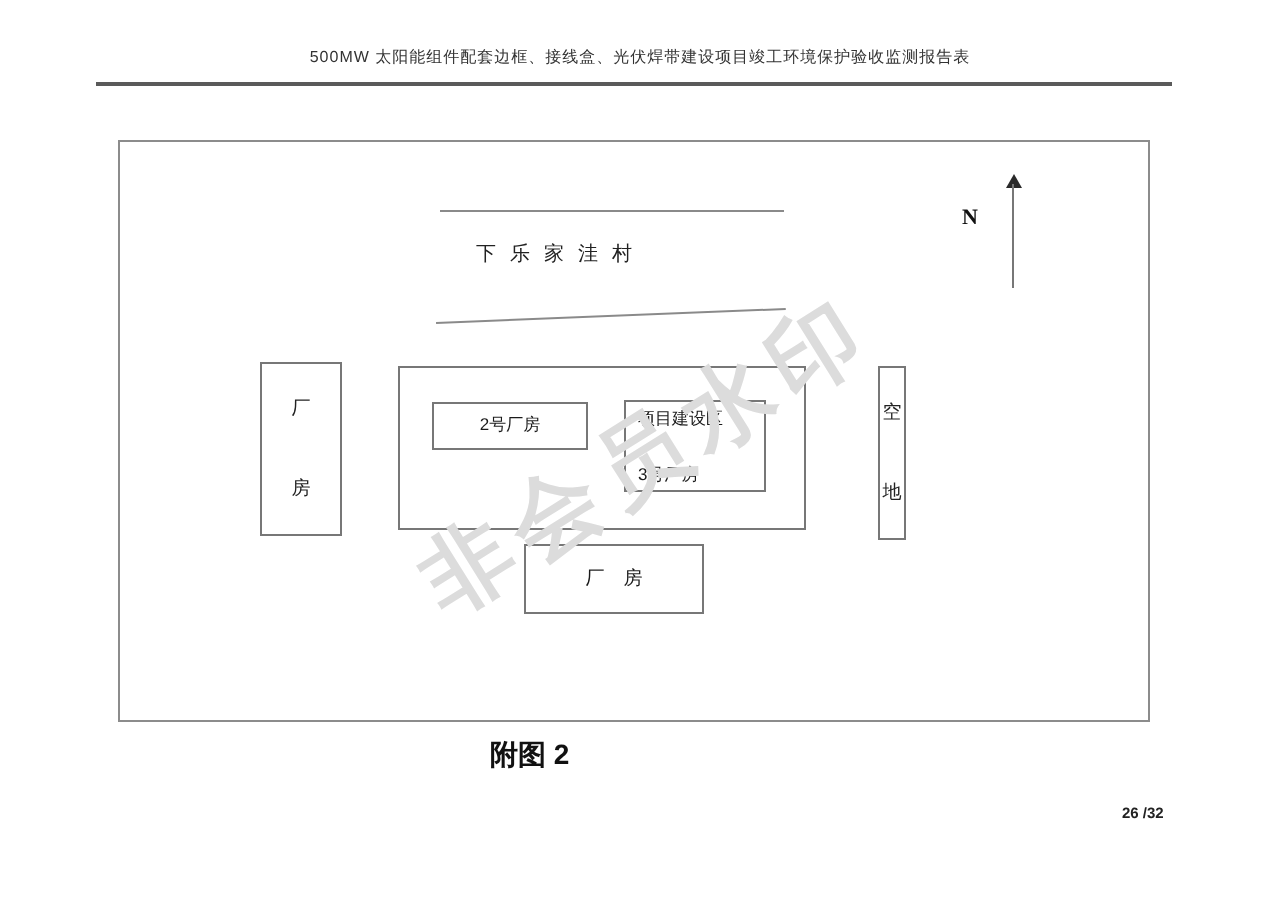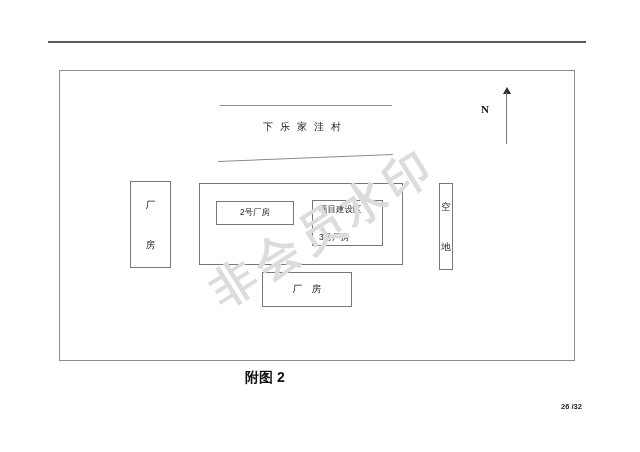--- a/index.html
+++ b/index.html
@@ -22,21 +22,21 @@
   }
   .road-top {
     position:absolute; left:220px; top:105px; width:172px; height:0;
     border-top:1.5px solid #8a8a8a;
   }
   .road-slant {
     position:absolute; left:218px; top:161px; width:175px; height:0;
     border-top:1.5px solid #8a8a8a; transform:rotate(-2.3deg); transform-origin:left top;
   }
   .village-label {
-    position:absolute; left:238px; top:120px; width:135px; text-align:center;
+    position:absolute; left:238px; top:120px; width:135px; 
     font-size:10px; letter-spacing:7px; color:#222; white-space:nowrap;
   }
   .north-arrow-line {
     position:absolute; left:506px; top:92px; width:0; height:52px;
     border-left:1.5px solid #777;
   }
   .north-arrow-head {
     position:absolute; left:503px; top:87px; width:0; height:0;
     border-left:4px solid transparent; border-right:4px solid transparent;
     border-bottom:7px solid #2a2a2a;
@@ -72,20 +72,21 @@
   }
   .page-number {
     position:absolute; left:561px; top:402px; font-size:7.5px; font-weight:bold; color:#222;
   }
 </style>
 </head>
 <body>
 
 <div class="page">
 
+  <div class="header-title">500MW 太阳能组件配套边框、接线盒、光伏焊带建设项目竣工环境保护验收监测报告表</div>
   <div class="header-rule"></div>
 
   <div>
     <div class="diagram-border"></div>
 
     <div class="road-top"></div>
     <div class="village-label">下乐家洼村</div>
     <div class="road-slant"></div>
 
     <div>

